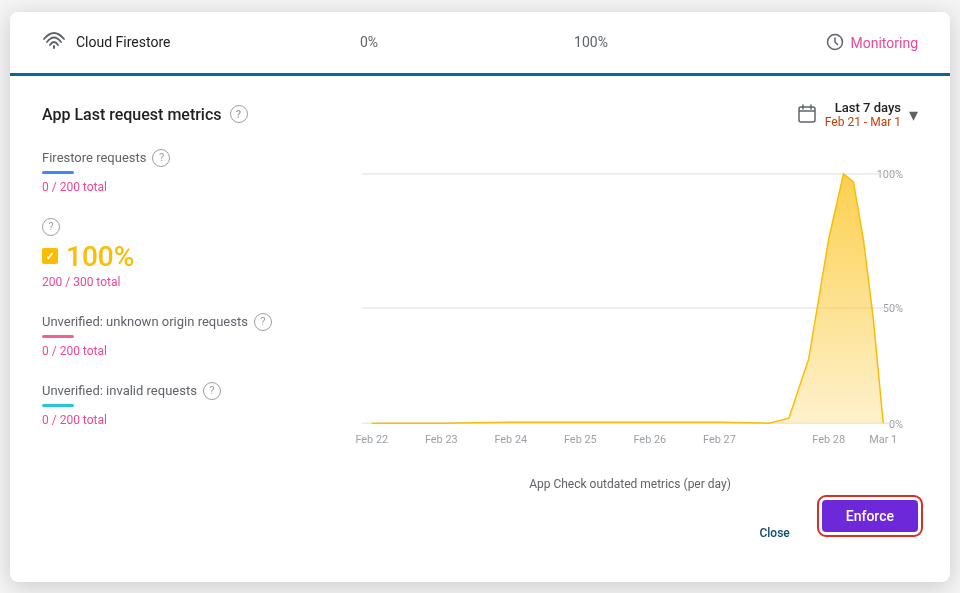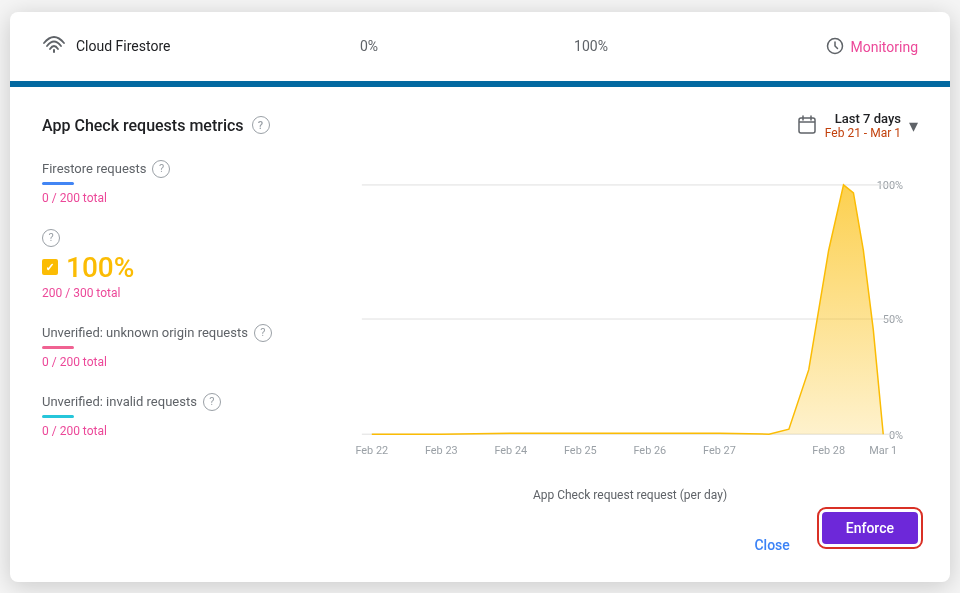--- a/index.html
+++ b/index.html
@@ -18,22 +18,22 @@
       width: 940px;
       min-height: 570px;
       overflow: hidden;
       position: relative;
     }
     
     .top-bar {
       display: flex;
       align-items: center;
       padding: 0 32px;
-      height: 75px;
-      border-bottom: 6px solid #0369a1;
+      height: 64px;
+      border-bottom: 3px solid #0369a1;
       gap: 12px;
     }
     .top-bar-service {
       display: flex;
       align-items: center;
       gap: 10px;
       flex: 1;
       font-size: 14px;
       color: #202124;
     }
@@ -192,22 +192,22 @@
     .footer {
       display: flex;
       align-items: center;
       justify-content: flex-end;
       padding: 16px 32px 20px 32px;
       gap: 16px;
     }
     .close-btn {
       background: none;
       border: none;
-      font-size: 14px;
-      color: #3b82f6;
+      font-size: 12px;
+      color: #0c4a6e;
       cursor: pointer;
       font-family: inherit;
       font-weight: 500;
       padding: 8px 16px;
       border-radius: 4px;
       margin-top: 33px;
     }
     .enforce-btn {
       background: #6d28d9;
       color: white;
@@ -250,21 +250,21 @@
         <path d="M9 5v4l2.5 2.5" stroke="#5f6368" stroke-width="1.5" stroke-linecap="round"></path>
       </svg>
       <span>Monitoring</span>
     </div>
   </div>
 
   <div class="main">
 
     <div class="section-header">
       <div class="section-title">
-        <span>App Check requests metrics</span>
+        <span>App Last request metrics</span>
         <div class="help-icon">?</div>
       </div>
       <div class="date-range">
         <svg width="20" height="20" viewBox="0 0 20 20" fill="none">
           <rect x="2" y="3" width="16" height="15" rx="2" stroke="#5f6368" stroke-width="1.5"></rect>
           <path d="M2 7h16" stroke="#5f6368" stroke-width="1.5"></path>
           <path d="M6 1v4M14 1v4" stroke="#5f6368" stroke-width="1.5" stroke-linecap="round"></path>
         </svg>
         <div class="date-range-label">
           <span class="date-range-title">Last 7 days</span>
@@ -375,21 +375,21 @@
 
           <text x="30" y="285" font-size="11" fill="#9aa0a6" text-anchor="middle">Feb 22</text>
           <text x="100" y="285" font-size="11" fill="#9aa0a6" text-anchor="middle">Feb 23</text>
           <text x="170" y="285" font-size="11" fill="#9aa0a6" text-anchor="middle">Feb 24</text>
           <text x="240" y="285" font-size="11" fill="#9aa0a6" text-anchor="middle">Feb 25</text>
           <text x="310" y="285" font-size="11" fill="#9aa0a6" text-anchor="middle">Feb 26</text>
           <text x="380" y="285" font-size="11" fill="#9aa0a6" text-anchor="middle">Feb 27</text>
           <text x="490" y="285" font-size="11" fill="#9aa0a6" text-anchor="middle">Feb 28</text>
           <text x="545" y="285" font-size="11" fill="#9aa0a6" text-anchor="middle">Mar 1</text>
         </svg>
-        <div class="chart-label">App Check request request (per day)</div>
+        <div class="chart-label">App Check outdated metrics (per day)</div>
       </div>
     </div>
   </div>
 
   <div class="footer">
     <button class="close-btn">Close</button>
     <button class="enforce-btn">Enforce</button>
   </div>
 </div>
 

